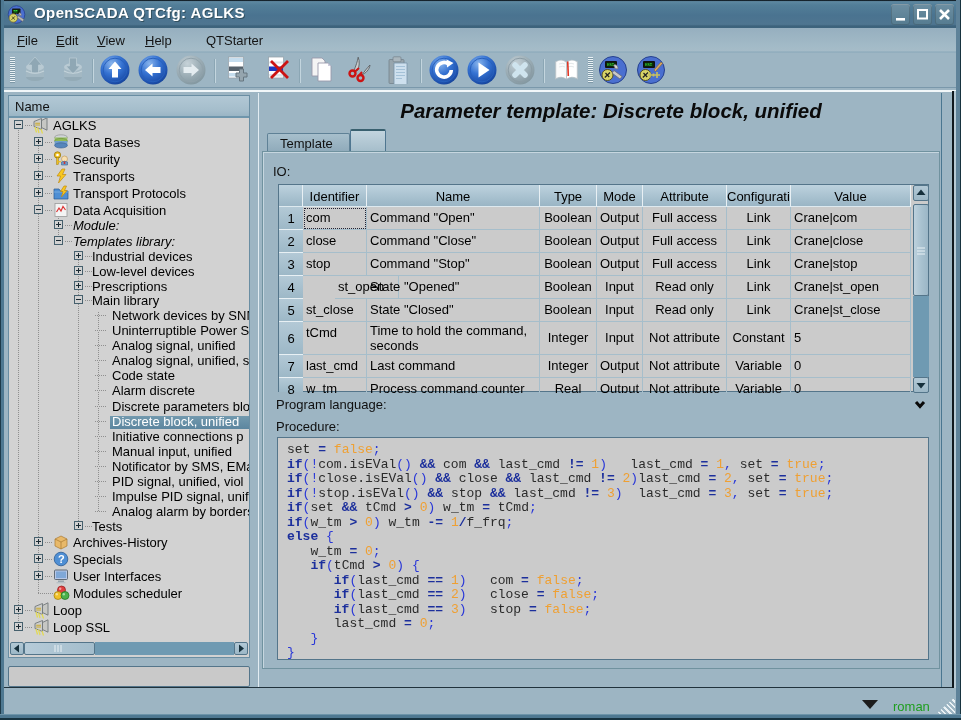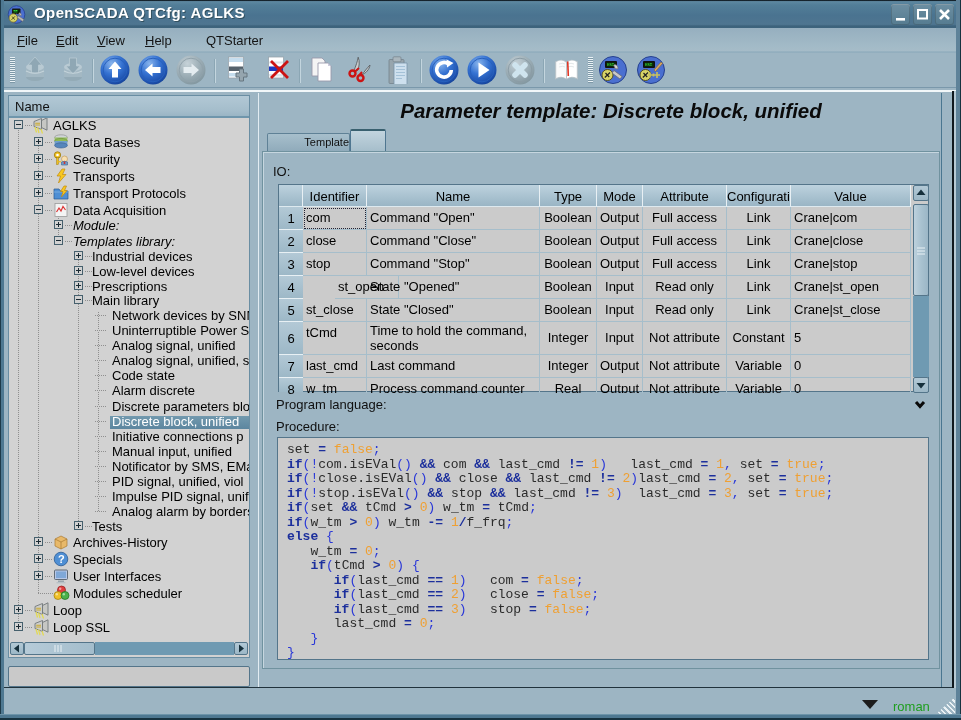--- a/index.html
+++ b/index.html
@@ -47,21 +47,21 @@
   .exp:before { left:1px; right:1px; top:3px; height:1px; }
   .exp.plus:after { top:1px; bottom:1px; left:3px; width:1px; }
   .dot-v { position:absolute; width:1px; background:repeating-linear-gradient(180deg,#8f8f8f 0 1px,#d2d2d2 1px 2px); }
   .dot-h { position:absolute; width:12px; height:1px; background:repeating-linear-gradient(90deg,#8f8f8f 0 1px,#d2d2d2 1px 2px); }
   .sel-bar { background:linear-gradient(180deg,#7299ae 0,#5c869f 100%); }
   .trow.sel { color:#fff; }
   #tree-edit { left:8px; top:666px; width:242px; height:21px; background:#c9c9c9; border:1px solid #54758a; border-radius:2px; }
 
   
   #rtitle { left:262px; top:99px; width:698px; height:22px; text-align:center; font-size:20.5px; font-weight:bold; font-style:italic; color:#0a0a0a; }
-  .tab { position:absolute; font-size:11px; color:#101010; text-align:right; border:1px solid #5f8196; border-bottom:none; border-radius:2px 2px 0 0; }
+  .tab { position:absolute; font-size:13px; color:#101010; text-align:left; border:1px solid #5f8196; border-bottom:none; border-radius:2px 2px 0 0; }
   #tab1 { left:267px; top:133px; width:83px; height:18px; background:linear-gradient(180deg,#a7bfcc 0,#90abbb 100%); padding-top:2px; padding-left:12px; }
   #tab2 { left:350px; top:129px; width:36px; height:22px; padding-top:20px; font-weight:normal; border-top:2px solid #39606f; border-left:1px solid #4f7690; border-right:1px solid #4f7690; background:linear-gradient(180deg,#c2d4de 0,#a6becb 100%); }
   #tabpane { left:262px; top:151px; width:678px; height:518px; border:1px solid #70929f; background:#9db5c3; box-shadow:inset 1px 1px 0 rgba(240,248,252,.5); }
 
   #io-label { left:273px; top:164px; font-size:13px; color:#101010; }
 
   
   #iotable { left:278px; top:184px; width:651px; height:208px; background:#cbcbcb; border:1px solid #54758a; }
   .th { position:absolute; background:linear-gradient(180deg,#bdd2de 0,#a9c2d0 55%,#9ab5c5 100%); font-size:13px; color:#000; text-align:center; border-right:1px solid #e8f0f4; border-bottom:1px solid #dde9ef; }
   .vh { position:absolute; background:linear-gradient(180deg,#b3c9d6 0,#9db8c7 100%); font-size:13px; color:#000; text-align:center; border-bottom:1px solid #e8f0f4; }

